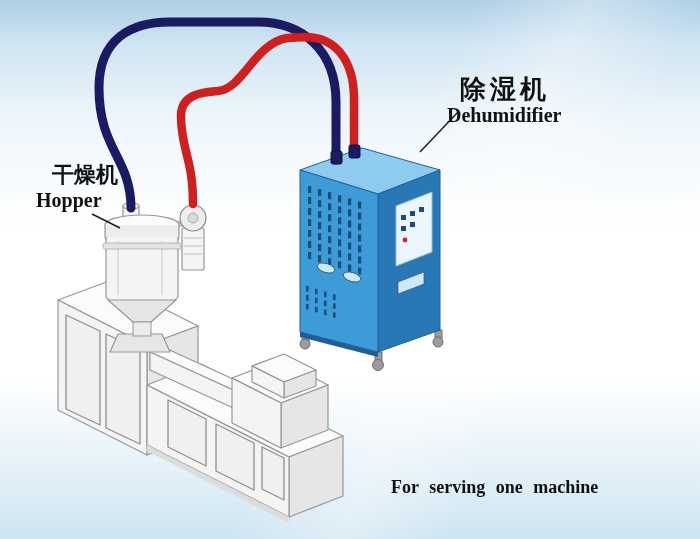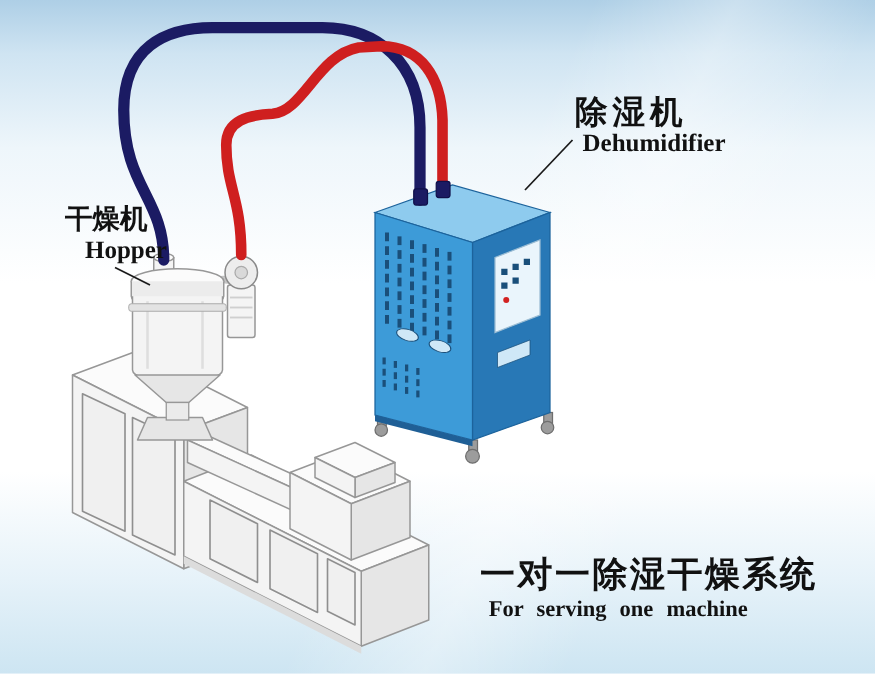--- a/index.html
+++ b/index.html
@@ -194,21 +194,20 @@
       <rect x="349" y="145" width="11" height="13" rx="2" fill="#1b1b63" stroke="#10104a"></rect>
     </g>
 
     <g>
       <line class="leader" x1="458" y1="112" x2="420" y2="152"></line>
       <line class="leader" x1="92" y1="214" x2="120" y2="228"></line>
     </g>
   </svg>
 
   <div class="lbl cn-sm" style="left:52px;top:160px">干燥机</div>
-  <div class="lbl en-serif en-md" style="left:68px;top:189px">Hopper</div>
+  <div class="lbl en-serif en-md" style="left:36px;top:189px">Hopper</div>
 
   <div class="lbl cn-md" style="left:460px;top:72px">除湿机</div>
-  <div class="lbl en-serif en-md" style="left:466px;top:104px">Dehumidifier</div>
-
-  <div class="lbl cn-lg" style="left:384px;top:441px">一对一除湿干燥系统</div>
+  <div class="lbl en-serif en-md" style="left:447px;top:104px">Dehumidifier</div>
+
   <div class="lbl en-serif en-lg" style="left:391px;top:477px">For serving one machine</div>
 
 </div>
 
 </body></html>

